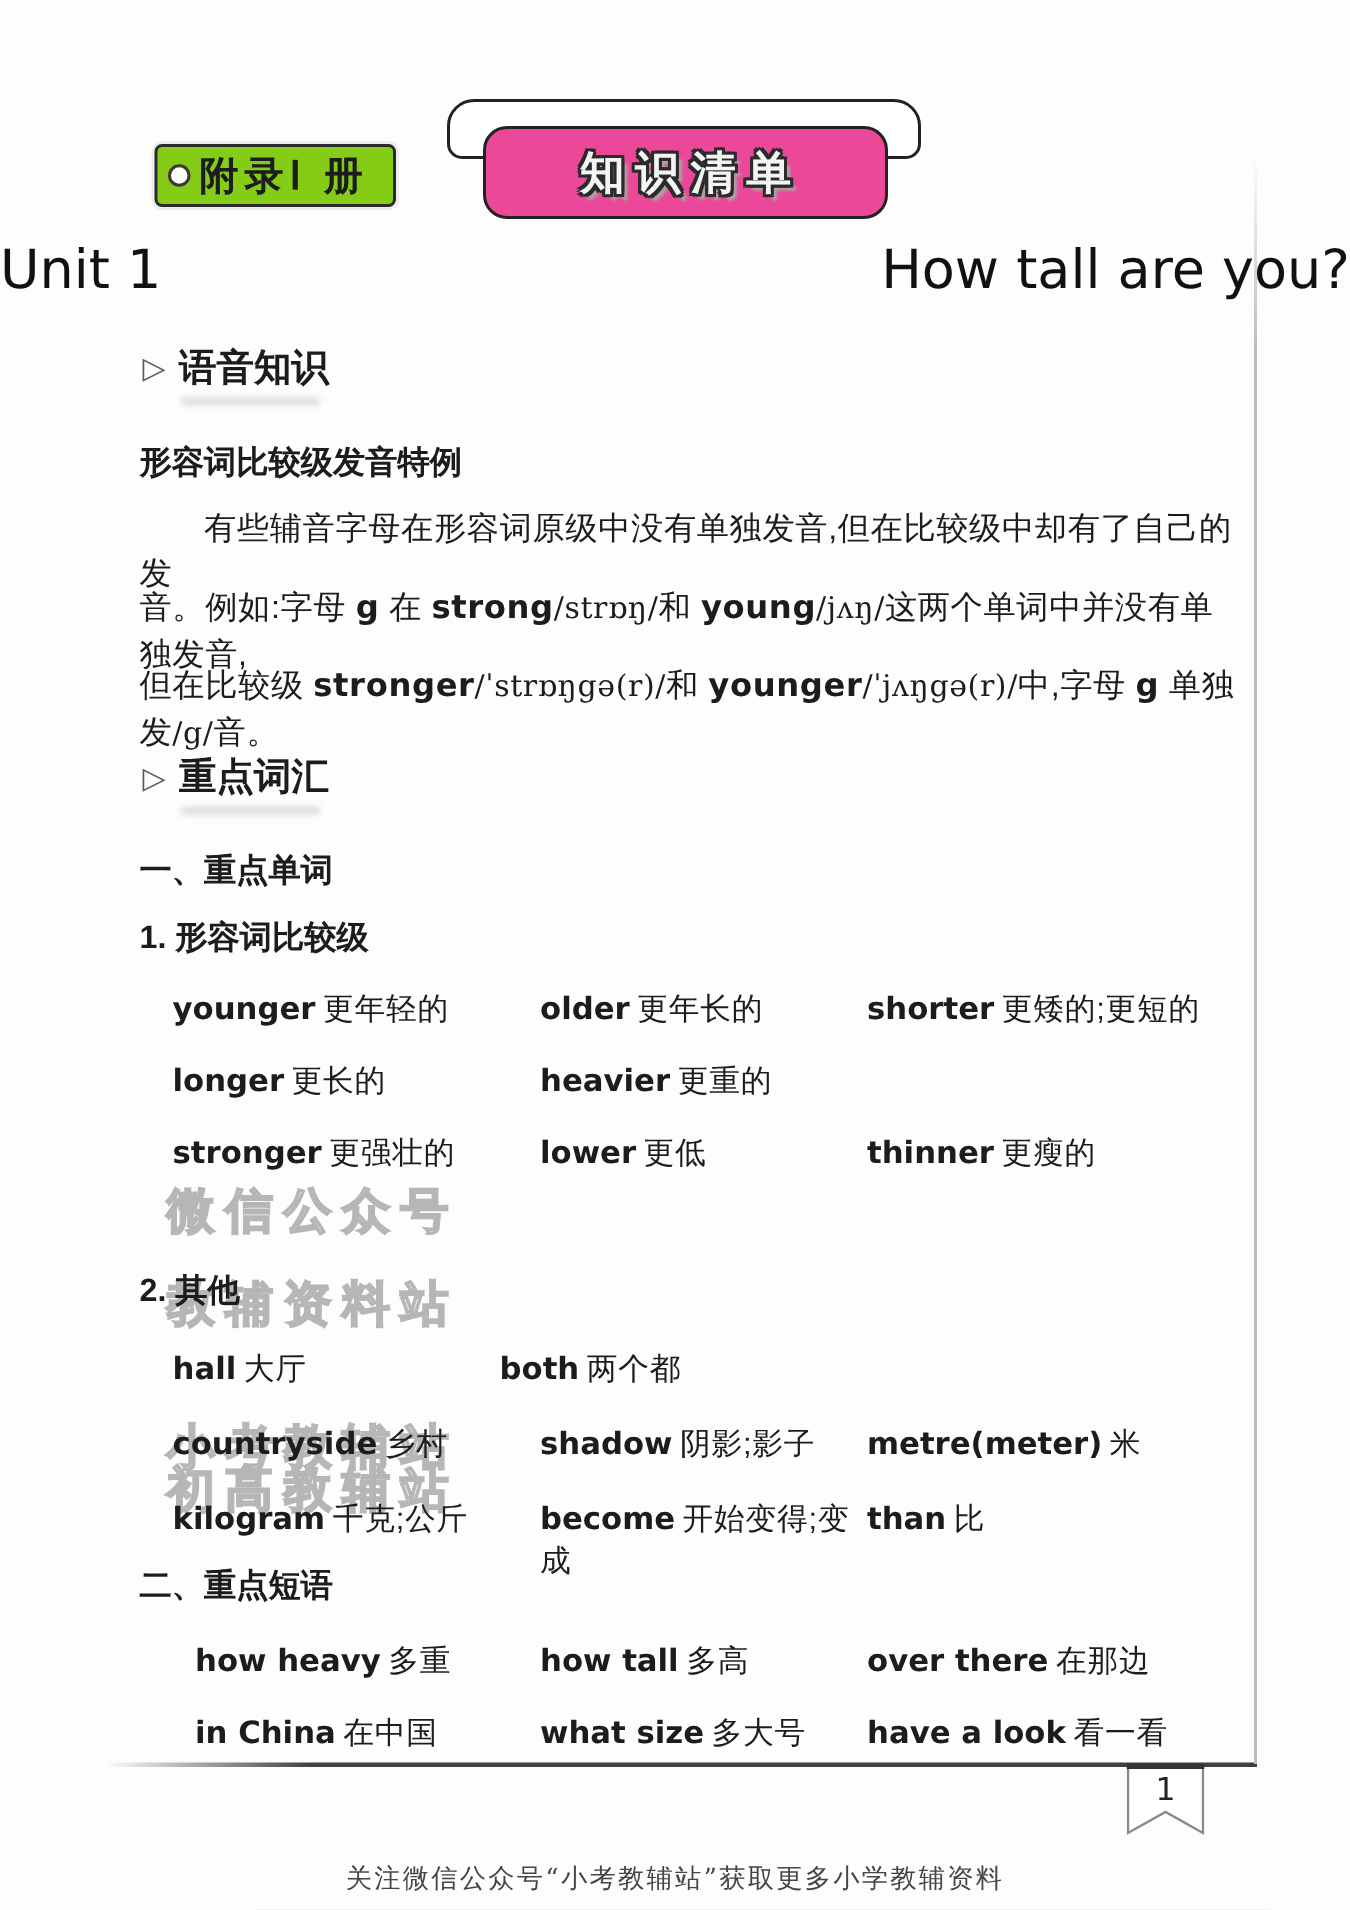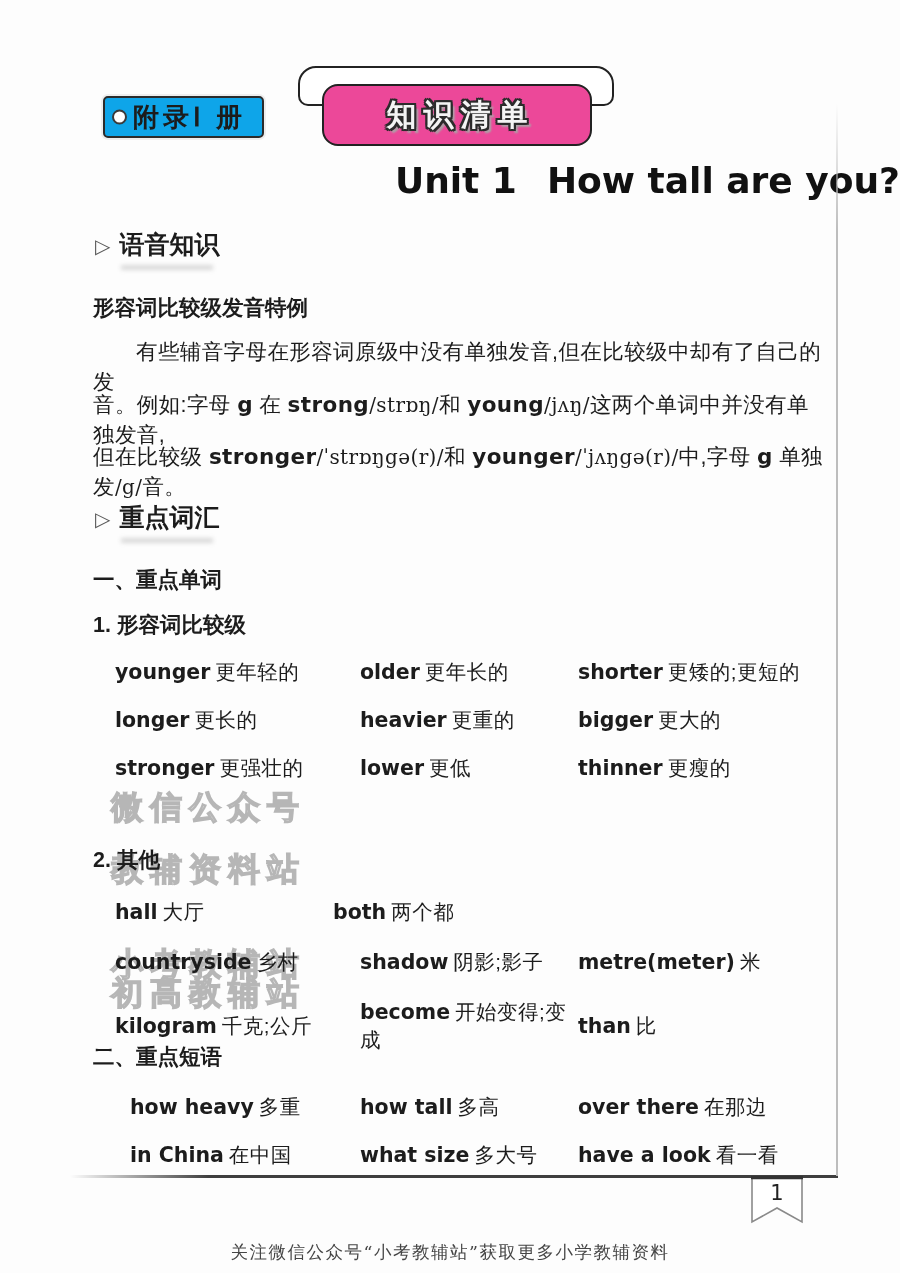--- a/index.html
+++ b/index.html
@@ -1,58 +1,58 @@
 <!DOCTYPE html>
 <html><head>
 <meta charset="utf-8">
 <style>
   html,body{margin:0;padding:0;background:#e9e9e9;}
   .page{position:relative;width:900px;height:1273px;background:#fdfdfd;margin:0 auto;
         font-family:"Liberation Sans",sans-serif;color:#1c1c1c;overflow:hidden;}
 
   
   .tag{position:absolute;left:103px;top:96px;height:38px;display:flex;align-items:center;
-       border:2px solid #2b2b2b;border-radius:5px;background:#0ea5e9;
+       border:2px solid #2b2b2b;border-radius:5px;background:#84cc16;
        padding:0 16px 0 28px;box-shadow:0 0 0 2px rgba(0,0,0,0.06);}
   .tag-label{font-size:26px;font-weight:bold;letter-spacing:4px;}
   .tag-hole{position:absolute;left:7px;top:50%;transform:translateY(-50%);
             width:11px;height:11px;border:2px solid #3a3a3a;border-radius:50%;background:#fff;}
 
   
   .banner-band{position:absolute;left:298px;top:66px;width:312px;height:36px;background:#fff;
                border:2.5px solid #222;border-radius:18px 18px 10px 10px;}
   .banner-body{position:absolute;left:322px;top:84px;width:266px;height:58px;background:#ec4899;
                border:2.5px solid #222;border-radius:16px;display:flex;align-items:center;justify-content:center;}
   .banner-text{font-size:30px;font-weight:bold;letter-spacing:7px;color:#f4f4f4;padding-left:7px;
       text-shadow:-2px -2px 0 #2b2b2b,2px -2px 0 #2b2b2b,-2px 2px 0 #2b2b2b,2px 2px 0 #2b2b2b,
                   -2px 0 0 #2b2b2b,2px 0 0 #2b2b2b,0 -2px 0 #2b2b2b,0 2px 0 #2b2b2b,4px 4px 2px #a8a8a8;}
 
   
-  .title{position:absolute;left:0;top:160px;width:100%;display:flex;justify-content:flex-end;gap:30px;
-         font-size:36px;font-weight:bold;font-family:"DejaVu Sans",sans-serif;color:#111;}
+  .title{position:absolute;left:0;top:160px;width:100%;display:flex;justify-content:space-between;gap:30px;
+         font-size:36px;font-weight:normal;font-family:"DejaVu Sans",sans-serif;color:#111;}
 
   
   .sec{position:absolute;left:95px;display:flex;align-items:center;gap:9px;
        font-size:25px;font-weight:bold;z-index:2;}
   .sec .arrow{font-size:20px;font-weight:normal;color:#5a5a5a;transform:translateY(1px);}
   .sec .sec-label{position:relative;}
   .sec .sec-label::after{content:"";position:absolute;left:2px;bottom:-9px;width:92%;height:5px;
        background:rgba(140,140,140,0.30);filter:blur(2px);}
 
   .subhead{position:absolute;left:93px;font-size:21.5px;font-weight:bold;z-index:2;}
 
   
   .pline{position:absolute;left:93px;width:735px;font-size:21.5px;line-height:30px;z-index:2;
          letter-spacing:0.4px;}
   .pline .seg1{font-weight:bold;font-family:"DejaVu Sans",sans-serif;}
   .pline .seg2{font-family:"DejaVu Serif",serif;font-size:20px;}
   .indent{text-indent:43px;}
 
   
-  .vrow{position:absolute;left:115px;width:715px;display:flex;font-size:20.5px;z-index:2;align-items:center;}
+  .vrow{position:absolute;left:115px;width:715px;display:flex;font-size:20.5px;z-index:2;}
   .vrow .c1{width:245px;flex:none;}
   .vrow .c2{width:218px;flex:none;}
   .vrow .c3{flex:1;}
   .prow{left:130px;width:700px;}
   .prow .c1{width:230px;}
   .en{font-weight:bold;font-family:"DejaVu Sans",sans-serif;margin-right:5px;}
   .zh{letter-spacing:0.5px;}
 
   
   .wm{position:absolute;left:111px;font-size:32px;font-weight:bold;letter-spacing:7px;z-index:1;
@@ -118,21 +118,20 @@
   <div class="wm" style="top:972px">初高教辅站</div>
 
   <div class="vrow" style="top:658px">
     <span class="c1"><span class="en">younger</span><span class="zh">更年轻的</span></span>
     <span class="c2"><span class="en">older</span><span class="zh">更年长的</span></span>
     <span class="c3"><span class="en">shorter</span><span class="zh">更矮的;更短的</span></span>
   </div>
   <div class="vrow" style="top:706px">
     <span class="c1"><span class="en">longer</span><span class="zh">更长的</span></span>
     <span class="c2"><span class="en">heavier</span><span class="zh">更重的</span></span>
-    <span class="c3"><span class="en">bigger</span><span class="zh">更大的</span></span>
   </div>
   <div class="vrow" style="top:754px">
     <span class="c1"><span class="en">stronger</span><span class="zh">更强壮的</span></span>
     <span class="c2"><span class="en">lower</span><span class="zh">更低</span></span>
     <span class="c3"><span class="en">thinner</span><span class="zh">更瘦的</span></span>
   </div>
 
   <div class="subhead" style="top:845px">2. 其他</div>
 
   <div class="vrow" style="top:898px">

